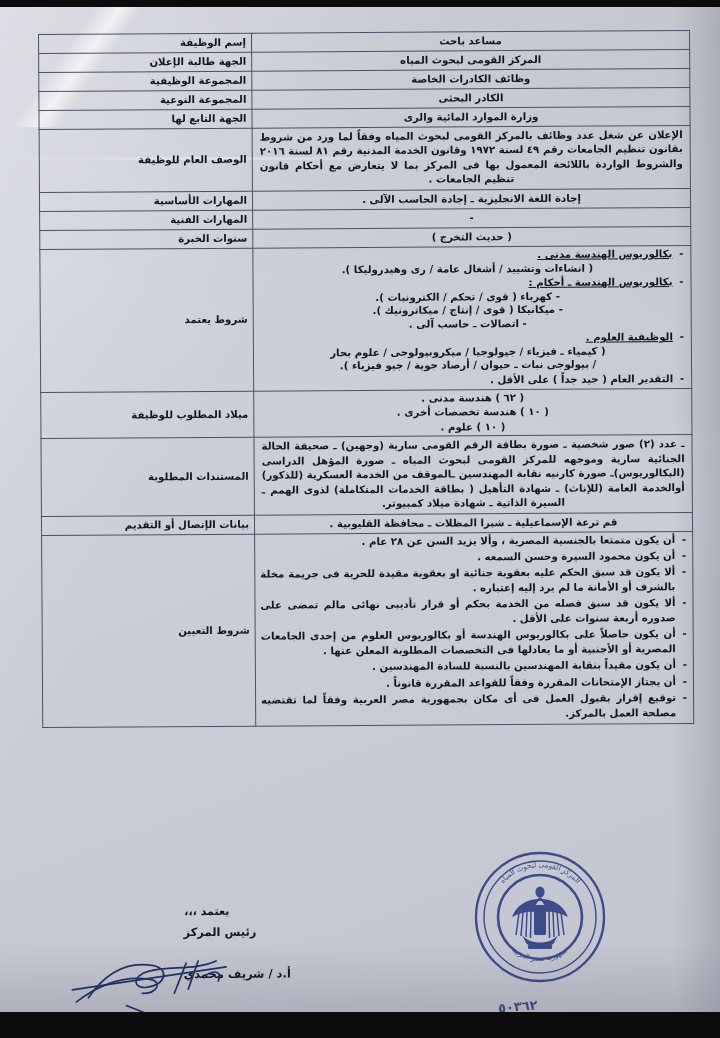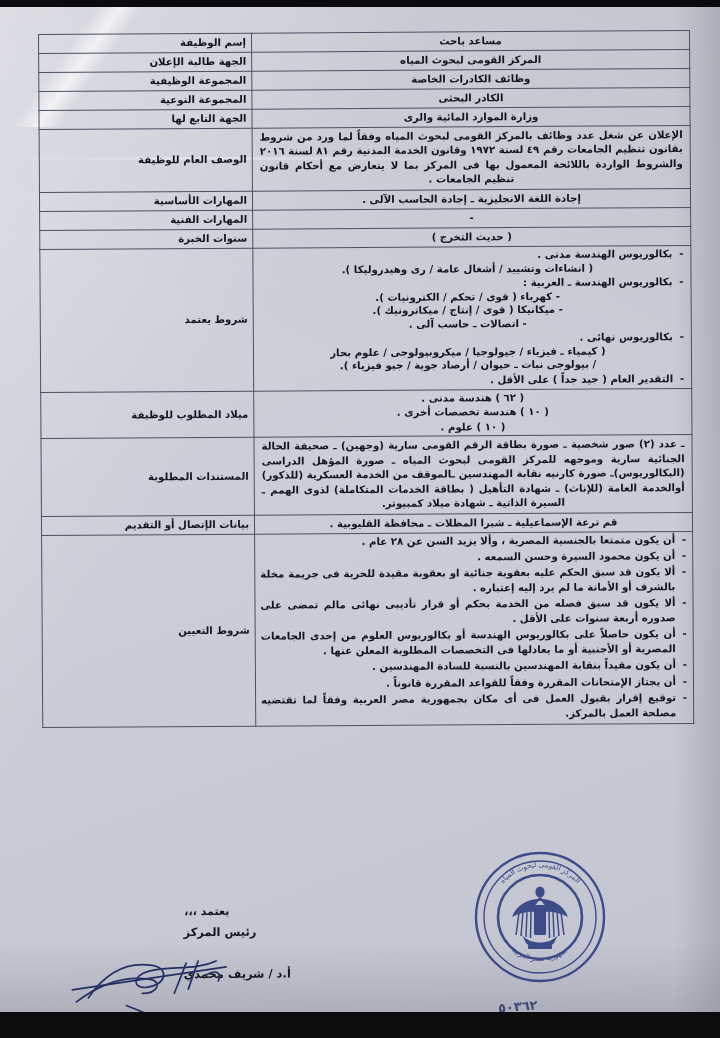--- a/index.html
+++ b/index.html
@@ -104,21 +104,21 @@
     position: relative;
     padding-right: 13px;
     margin: 0 0 1px 0;
     text-align: right;
   }
   .bullets > li::before {
     content: "-";
     position: absolute; right: 2px; top: 0;
     font-weight: 700;
   }
-  .u { font-weight: 700; }
+  .u { text-decoration: underline; font-weight: 700; }
   .sub {
     display: block;
     text-align: center;
     padding-left: 4px;
     margin-top: 0px;
   }
   .nums { text-align: center; }
   .nums > div { margin-bottom: 1px; }
 
   
@@ -246,27 +246,27 @@
         </tr>
 
         <tr>
           <td class="value listy">
             <ul class="bullets">
               <li>
                 <span class="u">بكالوريوس الهندسة مدنى .</span>
                 <span class="sub">( انشاءات وتشييد / أشغال عامة / رى وهيدروليكا ).</span>
               </li>
               <li>
-                <span class="u">بكالوريوس الهندسة ـ العربية :</span>
+                <span class="u">بكالوريوس الهندسة ـ أحكام :</span>
                 <span class="sub">- كهرباء ( قوى / تحكم / الكترونيات ).</span>
                 <span class="sub">- ميكانيكا ( قوى / إنتاج / ميكاترونيك ).</span>
                 <span class="sub">- اتصالات ـ حاسب آلى .</span>
               </li>
               <li>
-                <span class="u">بكالوريوس نهائى .</span>
+                <span class="u">الوظيفية العلوم .</span>
                 <span class="sub">( كيمياء ـ فيزياء / جيولوجيا / ميكروبيولوجى / علوم بحار</span>
                 <span class="sub">/ بيولوجى نبات ـ حيوان / أرصاد جوية / جيو فيزياء ).</span>
               </li>
               <li>
                 <span>التقدير العام ( جيد جداً ) على الأقل .</span>
               </li>
             </ul>
           </td>
           <td class="label">شروط يعتمد</td>
         </tr>

